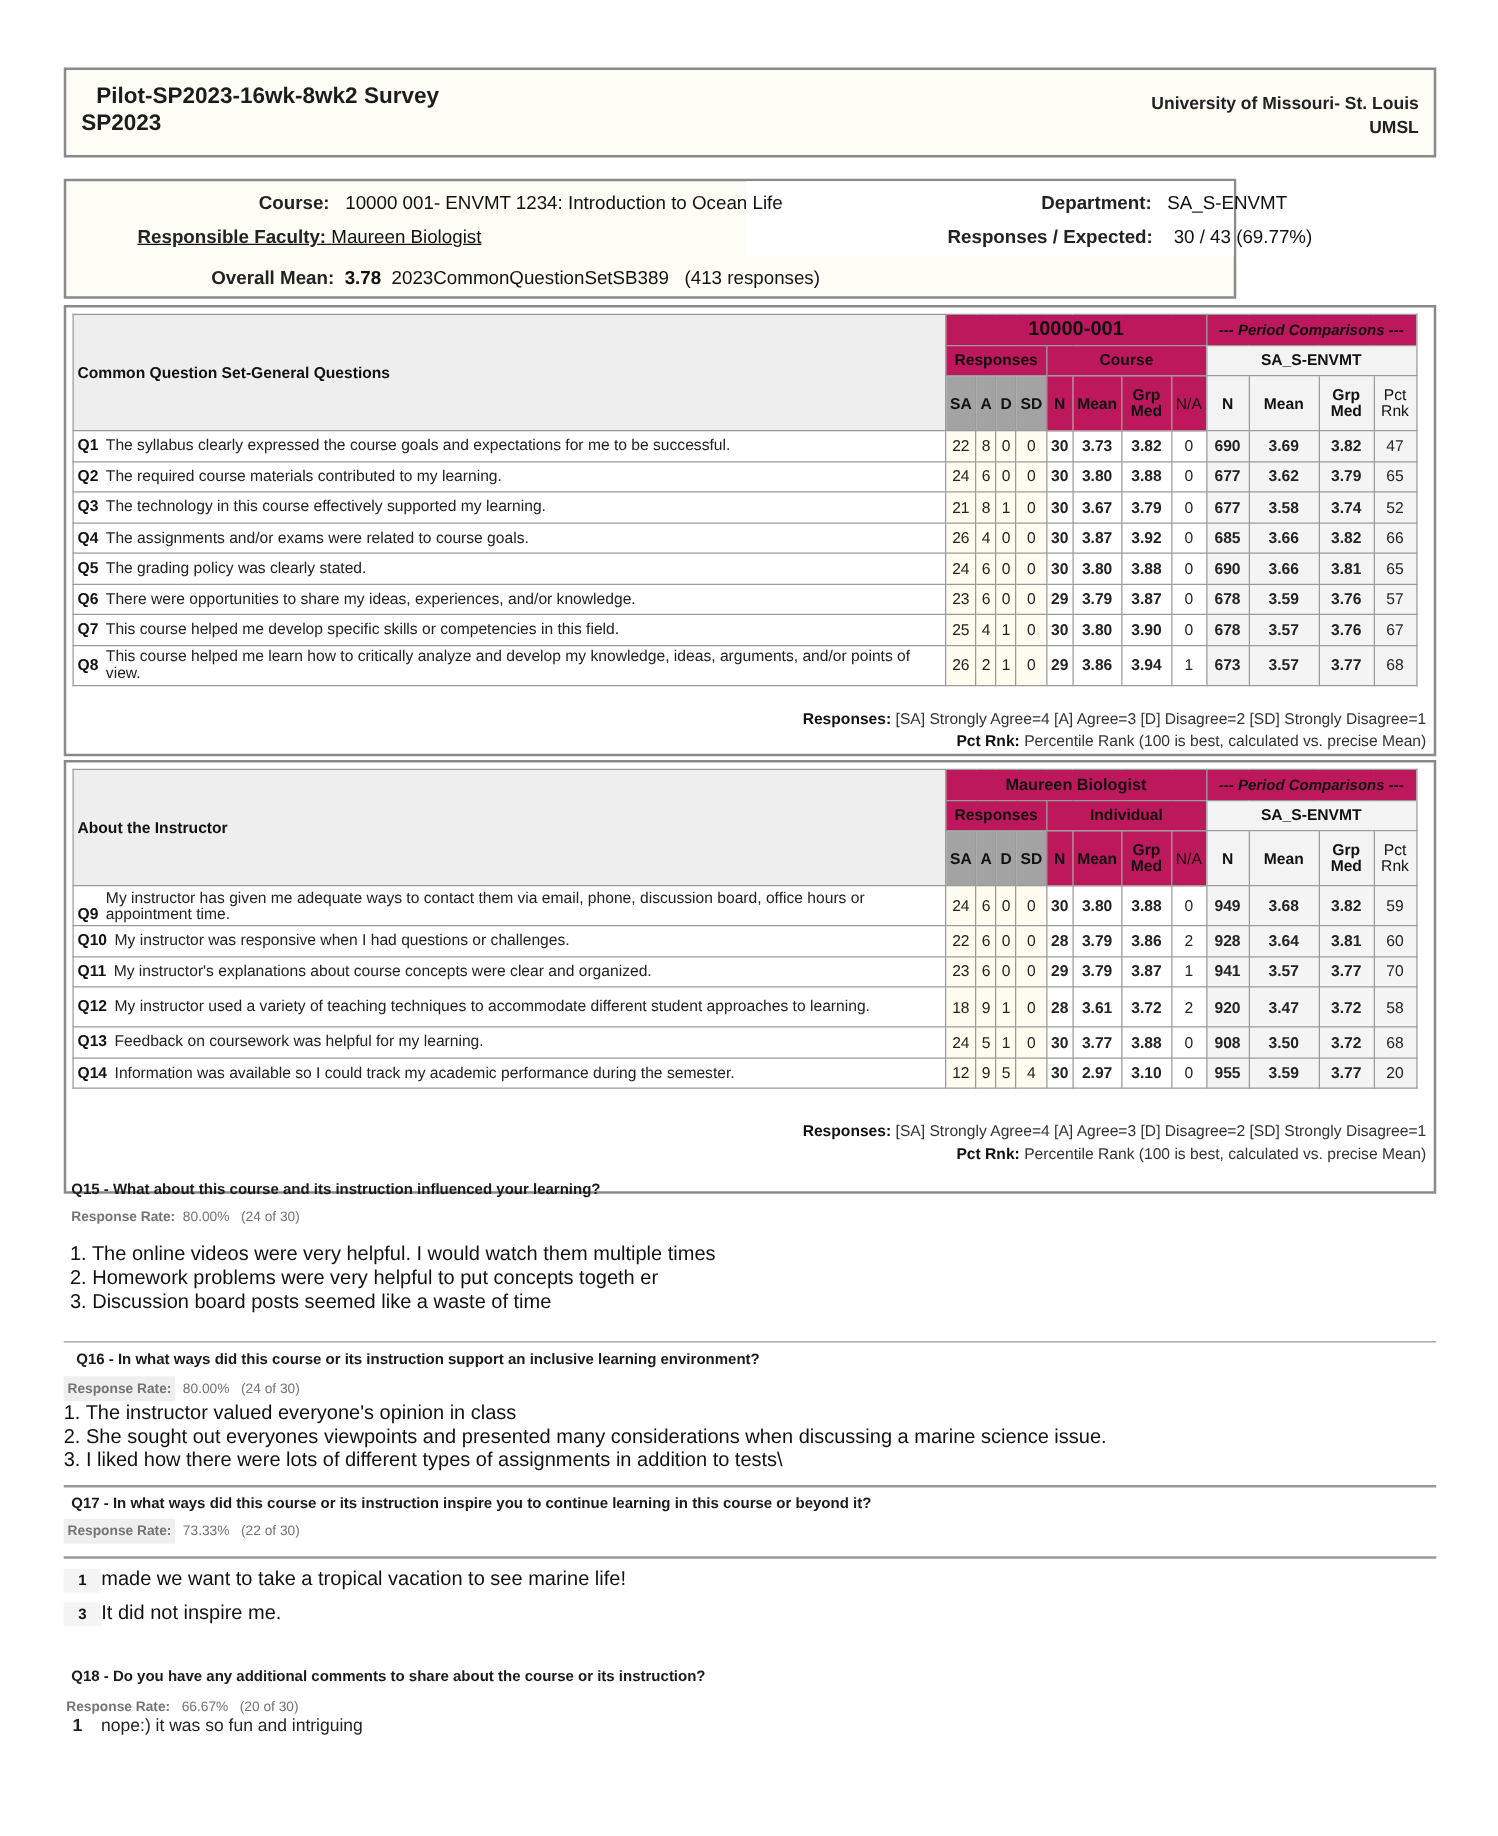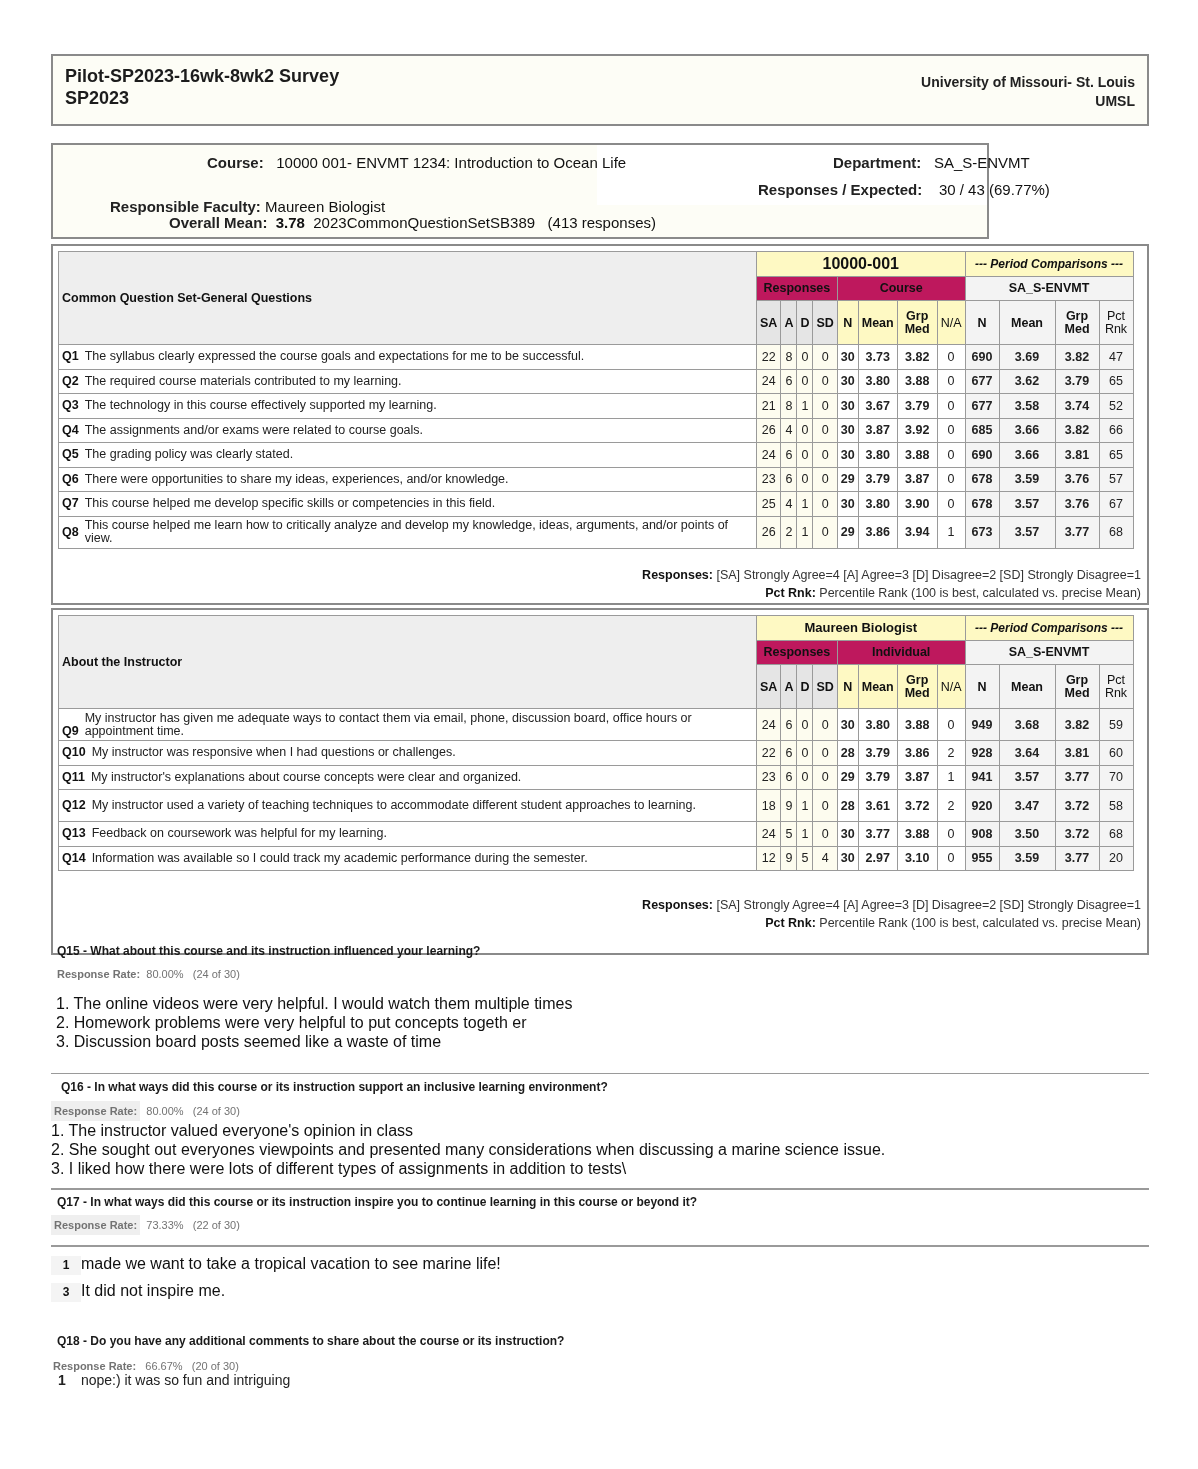--- a/index.html
+++ b/index.html
@@ -1,38 +1,38 @@
 <!DOCTYPE html>
 <html><head>
 <meta charset="utf-8">
 <style>
   * { box-sizing: border-box; margin: 0; padding: 0; }
   body { width: 1198px; height: 1469px; background: #ffffff; font-family: "Liberation Sans", sans-serif; color: #111; position: relative; overflow: hidden; }
   .hdr1 { position: absolute; left: 51px; top: 54px; width: 1098px; height: 72px; border: 2px solid #8a8a8a; background: #fdfdf6; }
-  .hdr1 .t1 { position: absolute; left: 12px; top: 10px; font-size: 18px; font-weight: bold; color: #1c1c1c; }
+  .hdr1 .t1 { position: absolute; left: 24px; top: 10px; font-size: 18px; font-weight: bold; color: #1c1c1c; }
   .hdr1 .t2 { position: absolute; left: 12px; top: 32px; font-size: 18px; font-weight: bold; color: #1c1c1c; }
   .hdr1 .r1 { position: absolute; right: 12px; top: 18px; font-size: 14px; font-weight: bold; color: #222; }
   .hdr1 .r2 { position: absolute; right: 12px; top: 37px; font-size: 14px; font-weight: bold; color: #222; }
 
   .hdr2 { position: absolute; left: 51px; top: 143px; width: 938px; height: 96px; border: 2px solid #8a8a8a; background: #fdfdf6; font-size: 15px; }
   .hdr2 .lbl { font-weight: bold; color: #222; }
   .hdr2 .row { position: absolute; white-space: nowrap; }
   .hdr2 .rb { position: absolute; right: 0; top: 0; width: 390px; height: 60px; background: #ffffff; }
 
   .tbl-wrap { position: absolute; left: 51px; width: 1098px; border: 2px solid #8a8a8a; background: #fff; }
   table.q { position: absolute; left: 5px; border-collapse: collapse; font-size: 12.5px; }
   table.q td, table.q th { border: 1px solid #9a9a9a; padding: 0 3px; height: 24.5px; }
   table.q .qtxt { width: 698px; text-align: left; font-weight: normal; color: #222; background: #fff; }
   table.q .qid { font-weight: bold; display: inline-block; margin-right: 6px; color: #111; }
   table.q .num { text-align: center; color: #222; }
   table.q .b { font-weight: bold; }
   table.q .hdr-left { background: #eeeeee; font-weight: bold; text-align: left; vertical-align: middle; }
   table.q .hc { background: #be185d; font-weight: bold; text-align: center; font-size: 12.5px; }
-  table.q .hcy { background: #e5e5e5; font-weight: bold; text-align: center; }
-  table.q .hcw { background: #fef9c3; font-weight: bold; text-align: center; }
+  table.q .hcy { background: #a3a3a3; font-weight: bold; text-align: center; }
+  table.q .hcw { background: #be185d; font-weight: bold; text-align: center; }
   table.q .hcg { background: #f3f3f3; font-weight: bold; text-align: center; }
   table.q .big { font-size: 16px; }
   table.q .it { font-style: italic; font-size: 12px; }
   table.q .tall td { height: 32px; }
   table.q .cy { background: #fdfcef; }
   table.q .cg { background: #f4f4f4; }
   .legend { position: absolute; right: 6px; text-align: right; font-size: 12.5px; line-height: 18px; color: #333; }
   .legend b { color: #111; }
 
   .oe { position: absolute; left: 51px; width: 1098px; }
@@ -52,21 +52,21 @@
   <div class="r1">University of Missouri- St. Louis</div>
   <div class="r2">UMSL</div>
 </div>
 
 <div class="hdr2">
   <div class="rb"></div>
   <div class="row" style="left:154px; top:9px;">
     <span class="lbl">Course:</span>&nbsp;&nbsp;
     <span>10000 001- ENVMT 1234: Introduction to Ocean Life</span>
   </div>
-  <div class="row" style="left:57px; top:53px;">
+  <div class="row" style="left:57px; top:36px;text-decoration:underline;">
     <span class="lbl">Responsible Faculty:</span>
     <span>Maureen Biologist</span>
   </div>
   <div class="row" style="left:116px; top:69px;text-align:right;">
     <span class="lbl">Overall Mean:</span>&nbsp;
     <b>3.78</b>&nbsp;
     <span>2023CommonQuestionSetSB389</span>&nbsp;&nbsp;
     <span>(413 responses)</span>
   </div>
   <div class="row" style="left:780px; top:9px;">

